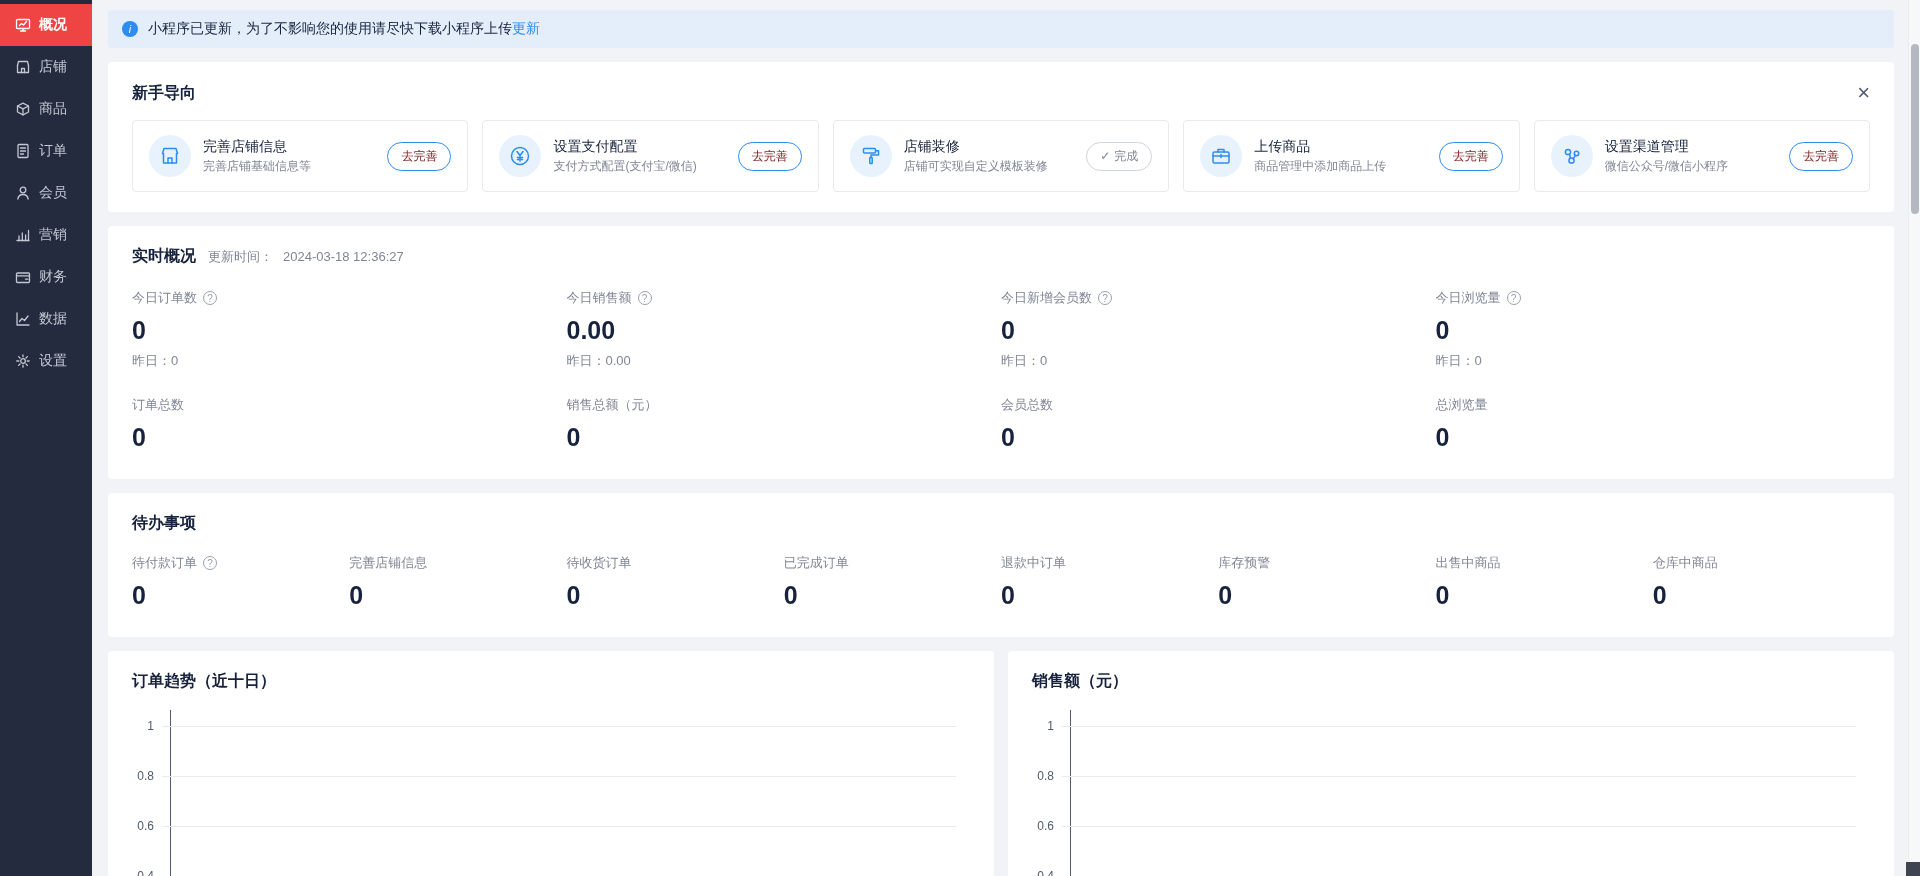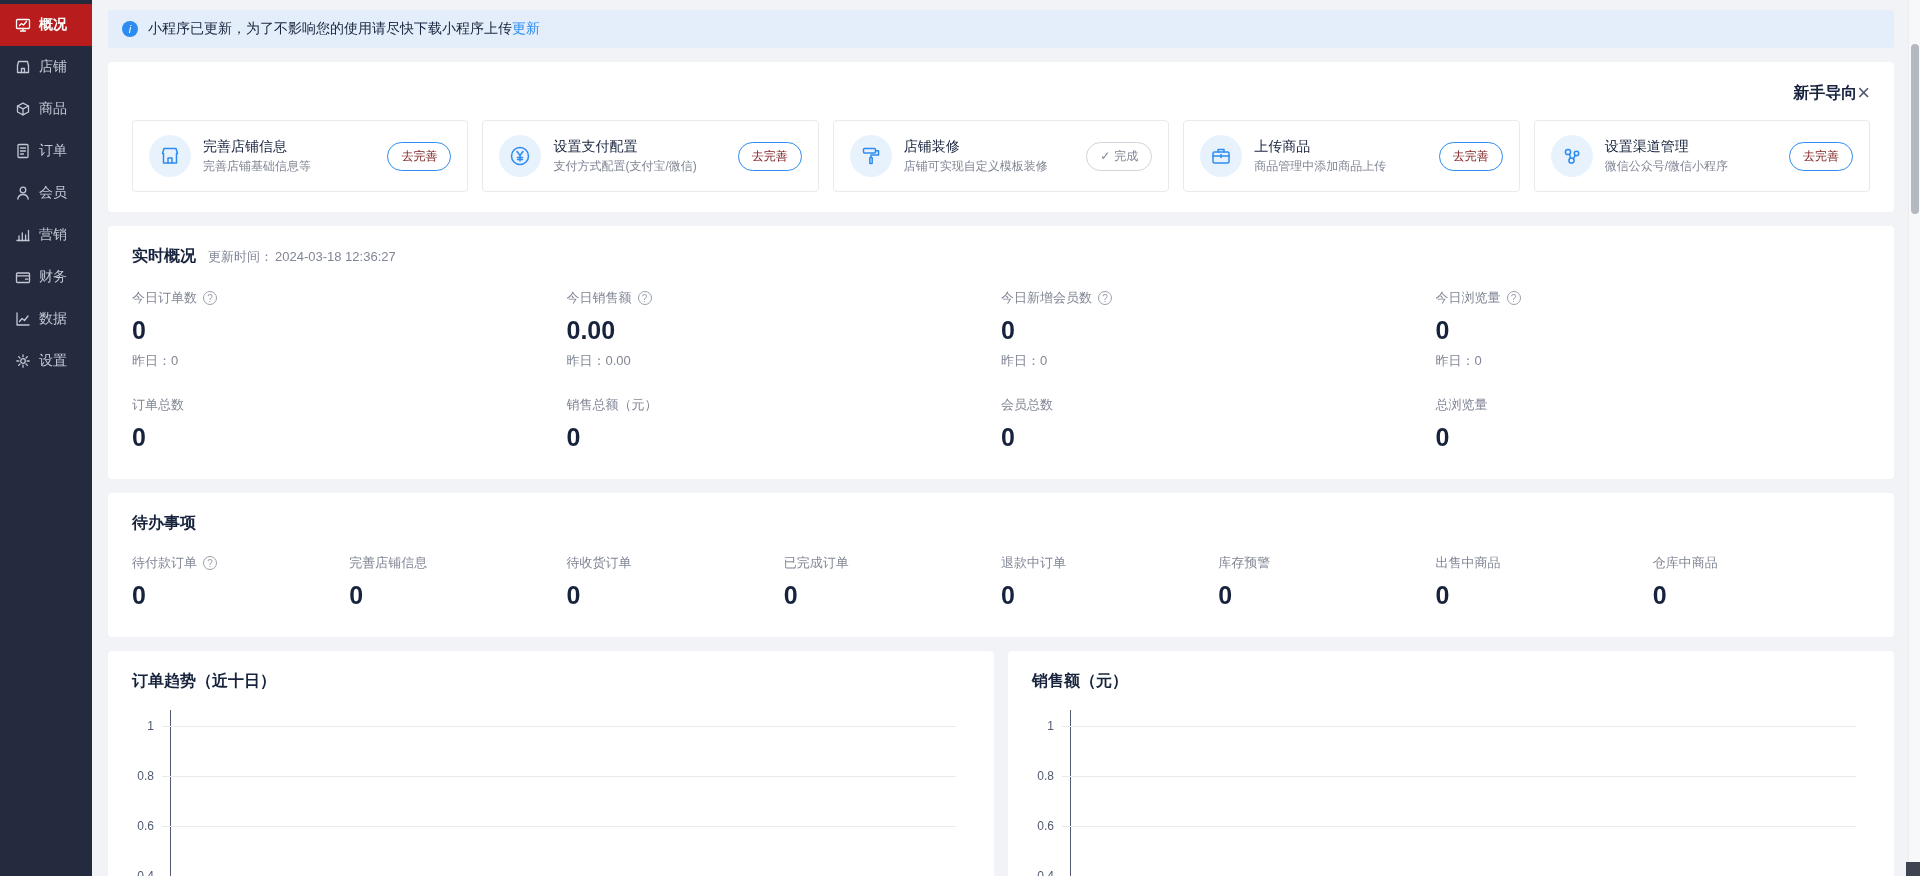--- a/index.html
+++ b/index.html
@@ -3,50 +3,50 @@
 <meta charset="utf-8">
 <style>
   * { margin:0; padding:0; box-sizing:border-box; }
   html,body { width:1920px; height:876px; overflow:hidden; }
   body { font-family:"Liberation Sans","DejaVu Sans",sans-serif; background:#f2f3f6; color:#17233d; }
   .app { display:flex; width:100%; height:100%; position:relative; }
 
   
   .sidebar { width:92px; background:#252b3e; flex-shrink:0; padding-top:4px; height:100%; }
   .nav-item { height:42px; display:flex; align-items:center; padding-left:15px; gap:8px; color:#c3c7d4; cursor:pointer; font-size:14px; }
-  .nav-item.active { background:#b91c1c; color:#ffffff; font-weight:bold; }
+  .nav-item.active { background:#ef4444; color:#ffffff; font-weight:bold; }
   .nav-icon { width:16px; height:16px; display:flex; align-items:center; justify-content:center; }
   .nav-icon svg { width:16px; height:16px; }
 
   
   .main { flex:1; height:100%; overflow:hidden; padding:0 26px 0 16px; }
   .notice-bar { margin-top:10px; background:#e4eefb; height:38px; display:flex; align-items:center; padding:0 14px; gap:10px; font-size:14px; color:#17233d; border-radius:3px; }
   .info-icon { width:16px; height:16px; border-radius:50%; background:#2d8cf0; color:#fff; font-size:11px; font-style:italic; display:inline-flex; align-items:center; justify-content:center; flex-shrink:0; }
   .notice-link { color:#2d8cf0; text-decoration:none; cursor:pointer; }
 
   .card { background:#fff; border-radius:4px; margin-top:14px; padding:20px 24px; }
   .card-title { font-size:16px; font-weight:bold; color:#17233d; }
 
   
-  .guide-header { display:flex; justify-content:flex-end; align-items:center; }
+  .guide-header { display:flex; justify-content:space-between; align-items:center; }
   .close-btn { font-size:22px; color:#515a6e; cursor:pointer; line-height:1; }
   .guide-row { display:flex; gap:14px; margin-top:16px; }
   .guide-item { flex:1; border:1px solid #e8eaec; border-radius:4px; padding:14px 16px; display:flex; align-items:center; gap:12px; min-width:0;justify-content:flex-end; }
   .guide-icon { width:42px; height:42px; border-radius:50%; background:#e8f2fd; color:#2d8cf0; display:flex; align-items:center; justify-content:center; flex-shrink:0; }
   .guide-icon svg { width:24px; height:24px; }
   .guide-text { flex:1; min-width:0; }
   .guide-text .g-title { font-size:14px; color:#17233d; margin-bottom:5px; white-space:nowrap; overflow:hidden; }
   .guide-text .g-desc { font-size:12px; color:#808695; white-space:nowrap; overflow:hidden; text-overflow:ellipsis; }
   .pill { font-size:12px; padding:5px 13px; border-radius:999px; border:1px solid #2d8cf0; color:#7f1d1d; background:#fff; white-space:nowrap; cursor:pointer; flex-shrink:0; }
   .pill.done { border-color:#cfd4db; color:#808695; display:inline-flex; align-items:center; gap:4px; cursor:default; }
 
   
   .rt-header { display:flex; align-items:baseline; gap:12px; }
   .rt-update { font-size:13px; color:#808695; }
-  .rt-update .time { margin-left:2px;text-align:right; }
+  .rt-update .time { margin-left:10px;text-align:right; }
   .stat-grid { display:grid; grid-template-columns:repeat(4,1fr); margin-top:22px; }
   .stat-label { font-size:13px; color:#808695; display:flex; align-items:center; gap:6px; }
   .help-icon { width:14px; height:14px; border-radius:50%; border:1px solid #9aa0ab; color:#9aa0ab; font-size:10px; display:inline-flex; align-items:center; justify-content:center; cursor:pointer; }
   .stat-value { font-size:25px; font-weight:700; color:#17233d; margin:9px 0 7px; }
   .stat-sub { font-size:13px; color:#808695; }
   .stat-grid.second { margin-top:26px; }
 
   
   .todo-grid { display:grid; grid-template-columns:repeat(8,1fr); margin-top:20px; }
 

